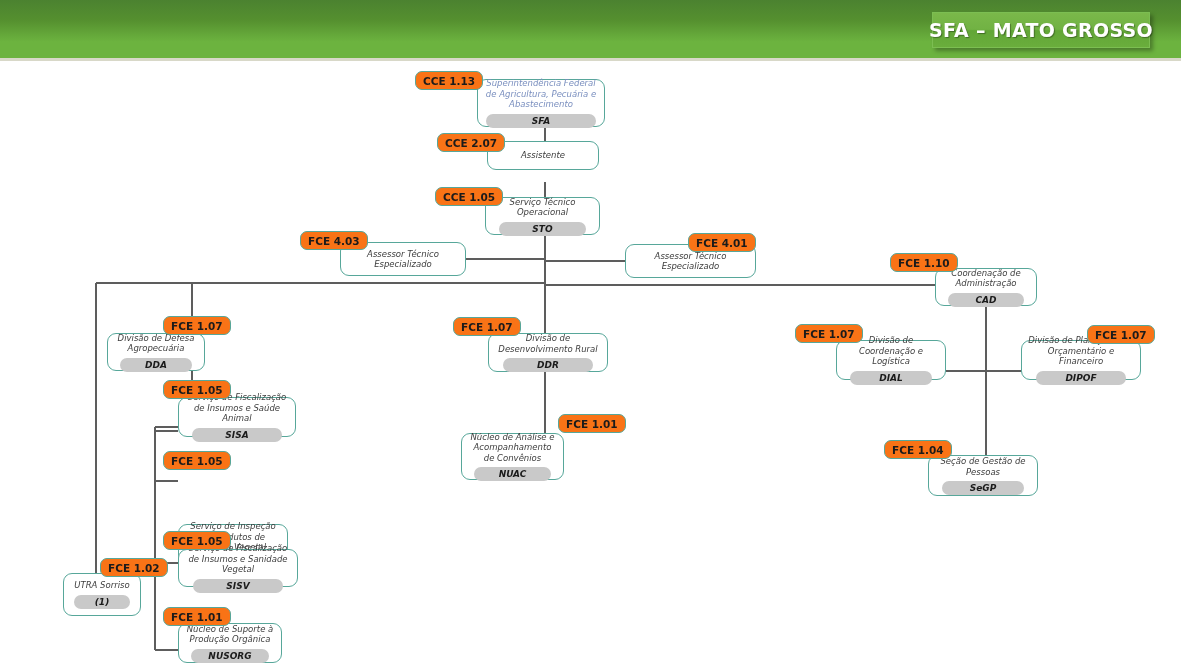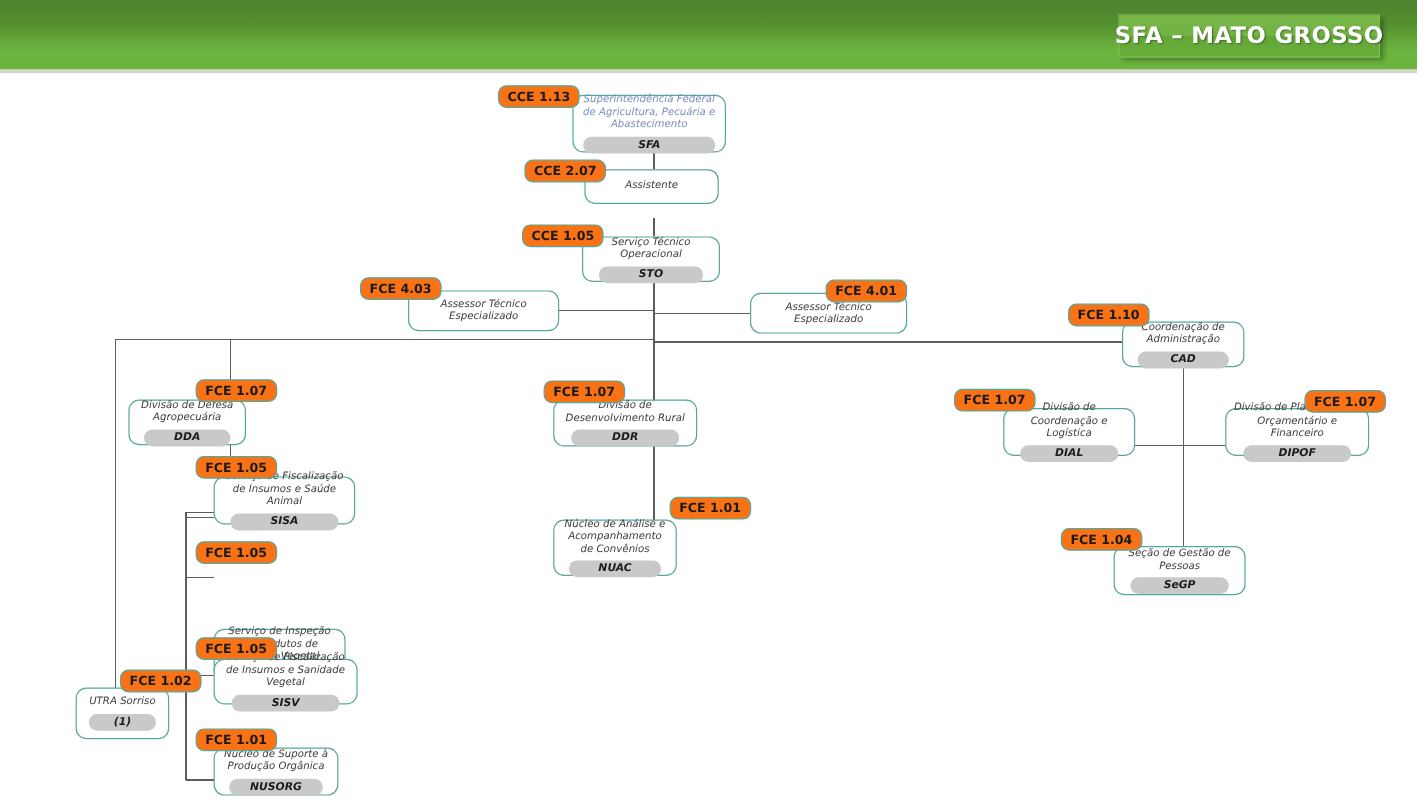--- a/index.html
+++ b/index.html
@@ -200,21 +200,21 @@
       <div class="nacronym">CAD</div>
     </div>
     <div class="tag" style="left:890px; top:192px;">FCE 1.10</div>
 
     <div class="node" style="left:107px; top:272px; width:98px; height:38px;">
       <div class="nlabel">Divisão de Defesa Agropecuária</div>
       <div class="nacronym">DDA</div>
     </div>
     <div class="tag" style="left:163px; top:255px;">FCE 1.07</div>
 
-    <div class="node" style="left:461px; top:272px; width:120px; height:39px;">
+    <div class="node" style="left:488px; top:272px; width:120px; height:39px;">
       <div class="nlabel">Divisão de Desenvolvimento Rural</div>
       <div class="nacronym">DDR</div>
     </div>
     <div class="tag" style="left:453px; top:256px;">FCE 1.07</div>
 
     <div class="node" style="left:836px; top:279px; width:110px; height:40px;">
       <div class="nlabel">Divisão de Coordenação e Logística</div>
       <div class="nacronym">DIAL</div>
     </div>
     <div class="tag" style="left:795px; top:263px;">FCE 1.07</div>

